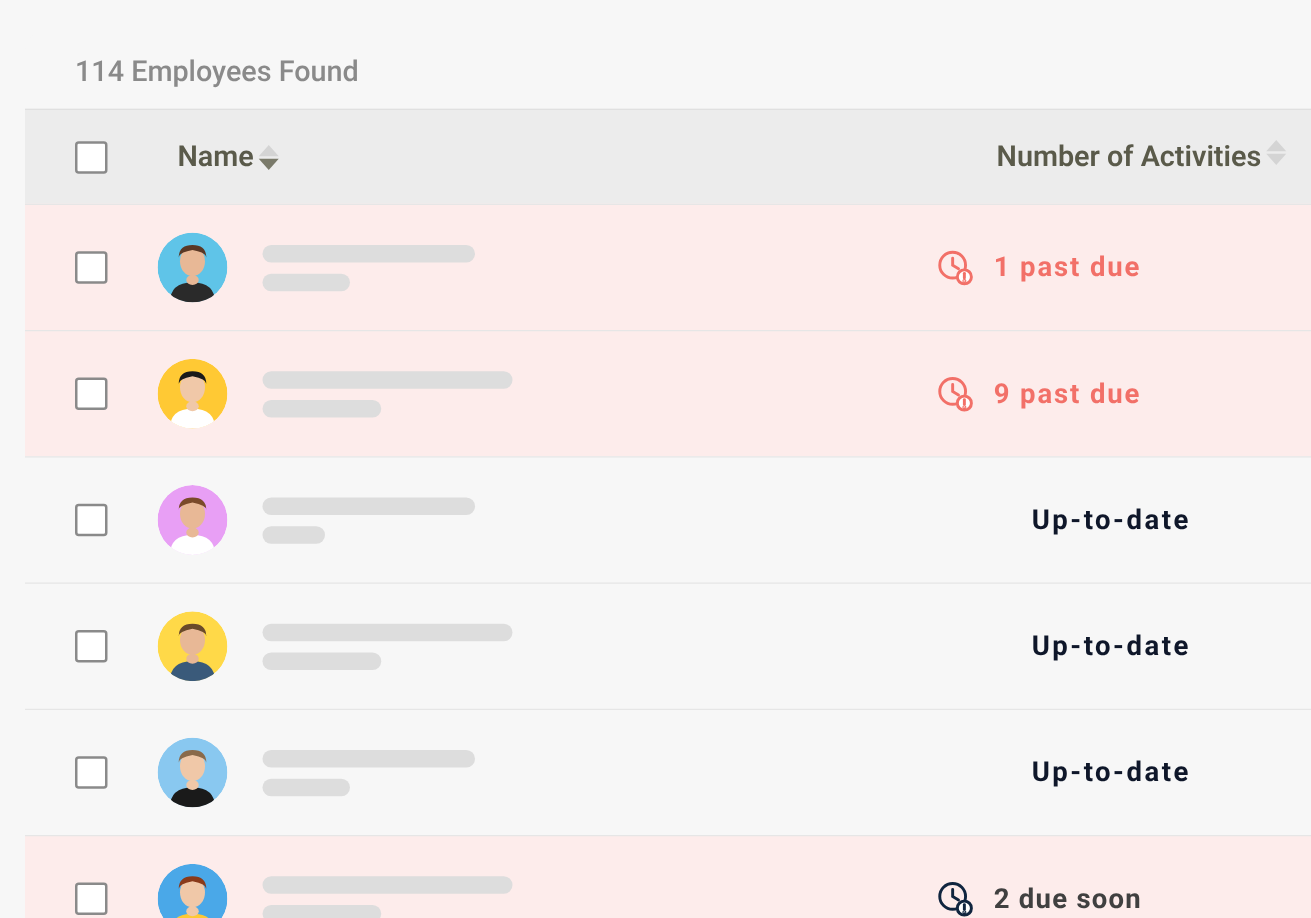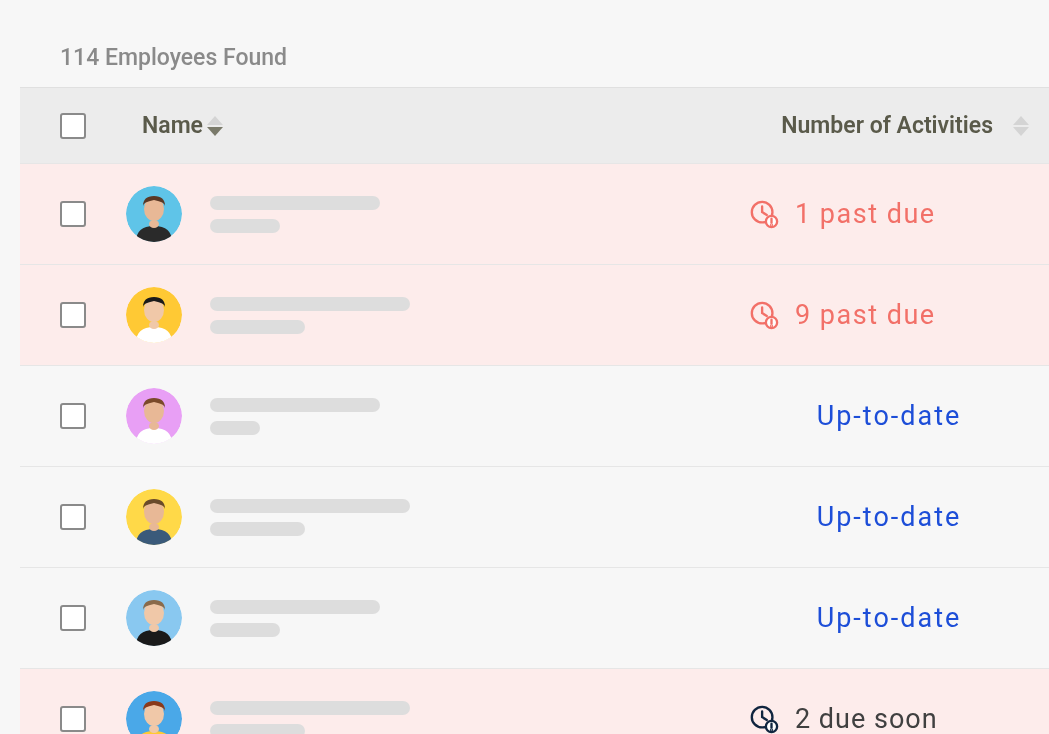--- a/index.html
+++ b/index.html
@@ -71,22 +71,21 @@
     }
     .sort-icon.both .up {
       border-bottom: 9px solid #d4d4d4;
     }
     .sort-icon.both .down {
       border-top: 9px solid #d4d4d4;
     }
     .activities-col {
       margin-left: auto;
       display: flex;
-      align-items: center;
-      gap: 20px;
+      gap: 4px;
     }
     .data-row {
       display: flex;
       align-items: center;
       padding: 22px 40px;
       background: #f7f7f7;
       border-top: 1px solid #e6e6e6;
     }
     .data-row.alert {
       background: #fdeceb;
@@ -139,29 +138,29 @@
       display: flex;
       align-items: center;
       gap: 16px;
       min-width: 280px;
       justify-content: flex-start;
     }
     .status.centered {
       justify-content: center;
     }
     .status-text {
-      font-size: 27px;
-      font-weight: 400;
+      font-size: 22px;
+      font-weight: 700;
       letter-spacing: 1.5px;
     }
     .status-text.past-due {
       color: #f27068;
     }
     .status-text.uptodate {
-      color: #1d4ed8;
+      color: #0f172a;
       letter-spacing: 2px;
     }
     .status-text.due-soon {
       color: #404040;
       letter-spacing: 1px;
     }
     .clock-icon {
       width: 30px;
       height: 30px;
       flex-shrink: 0;

